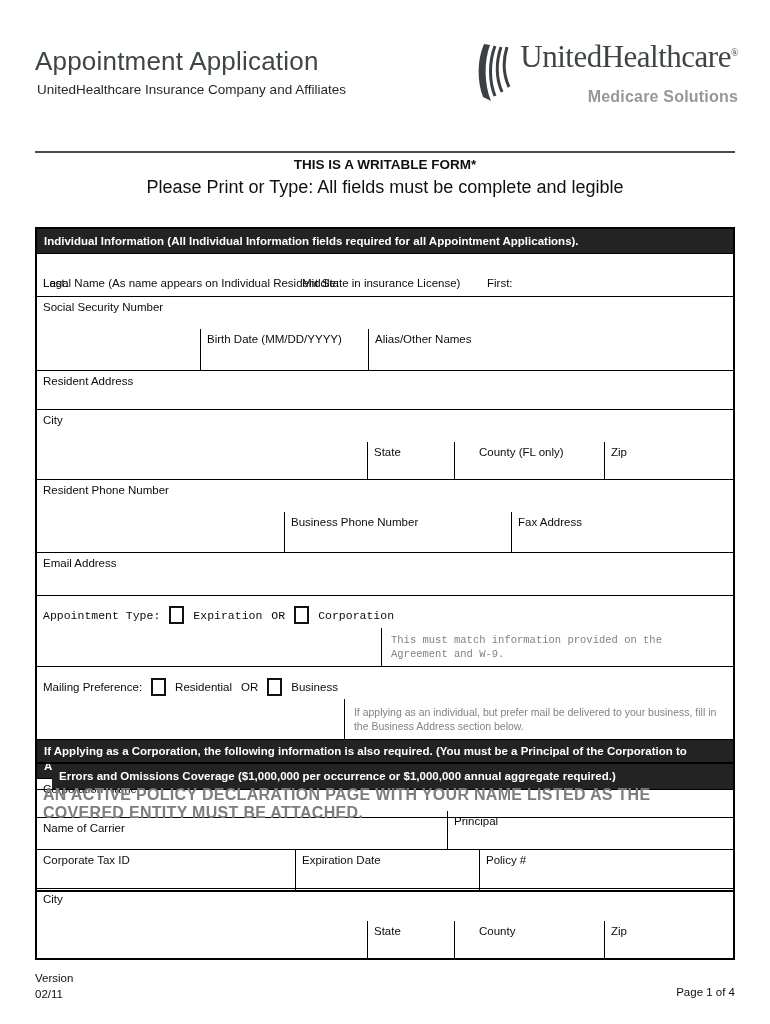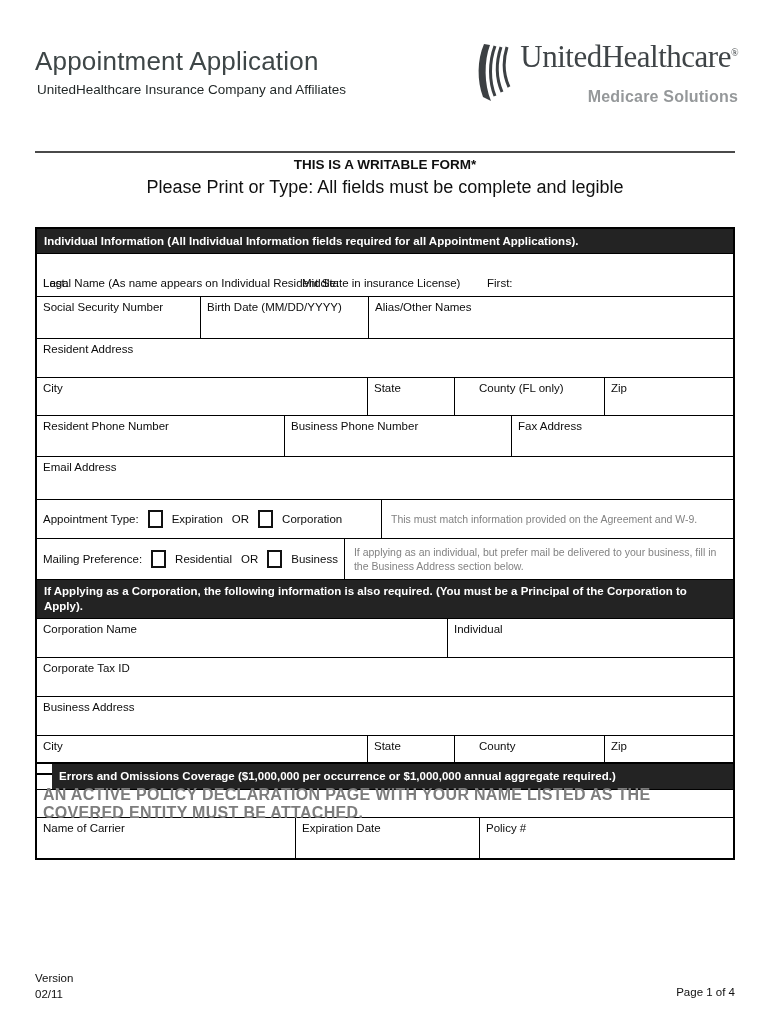--- a/index.html
+++ b/index.html
@@ -22,32 +22,32 @@
   .notice-1 { position:absolute; left:0; top:157px; width:770px; text-align:center; font-weight:bold; font-size:13.5px; color:#101010; }
   .notice-2 { position:absolute; left:0; top:177px; width:770px; text-align:center; font-size:18px; color:#101010; }
   
   .form-block { position:absolute; left:35px; width:700px; border:2px solid #000; }
   .tbl-1 { top:227px; }
   .tbl-2 { top:762px; }
   .bar { background:#232323; color:#fff; font-weight:bold; font-size:11.5px; line-height:1.3; padding:4px 7px; display:flex; align-items:center; }
   .row { display:flex; border-top:1px solid #000; }
   .row:first-child { border-top:none;justify-content:center; }
   .cell { position:relative; padding:4px 6px; font-size:11.5px; color:#0c0c0c; }
-  .cell + .cell { border-left:1px solid #000; }
+  .cell + .cell { border-left:1px solid #000;margin-top:32px; }
   .grow { flex:1 1 auto; }
   .lbl { display:inline-block; }
   
   .h-bar1 { min-height:24px; }
   .h-legal { height:42px; }
   .h-ssn { height:41px; }
   .h-addr { height:38px; }
   .h-city { height:37px; }
   .h-phone { height:40px; }
   .h-email { height:42px; }
-  .h-appt { height:38px; }
+  .h-appt { height:38px;font-family:Liberation Mono, monospace; }
   .h-mail { height:40px; }
   .h-corpbar { min-height:29px; }
   .h-corp { height:38px; }
   .h-eobar { min-height:25px; }
   .h-caps { height:27px; }
   .h-carrier { height:40px; }
   
   .legal-line2 span { position:absolute; top:23px; font-size:11.5px; }
   .pos-last { left:6px; }
   .pos-middle { left:265px; }
@@ -186,35 +186,30 @@
 
     <div class="row">
       <div class="bar h-corpbar grow">If Applying as a Corporation, the following information is also required. (You must be a Principal of the Corporation to Apply).</div>
     </div>
 
     <div class="row">
       <div class="cell h-corp w-corpL">
         <span class="lbl">Corporation Name</span>
       </div>
       <div class="cell h-corp grow">
-        <span class="lbl">Individual</span>
+        <span class="lbl">Principal</span>
       </div>
     </div>
 
     <div class="row">
       <div class="cell h-corp w-corpL">
         <span class="lbl">Corporate Tax ID</span>
       </div>
     </div>
 
-    <div class="row">
-      <div class="cell h-corp grow">
-        <span class="lbl">Business Address</span>
-      </div>
-    </div>
 
     <div class="row">
       <div class="cell h-city w-city">
         <span class="lbl">City</span>
       </div>
       <div class="cell h-city w-state">
         <span class="lbl">State</span>
       </div>
       <div class="cell h-city w-county">
         <span class="lbl">County</span>

